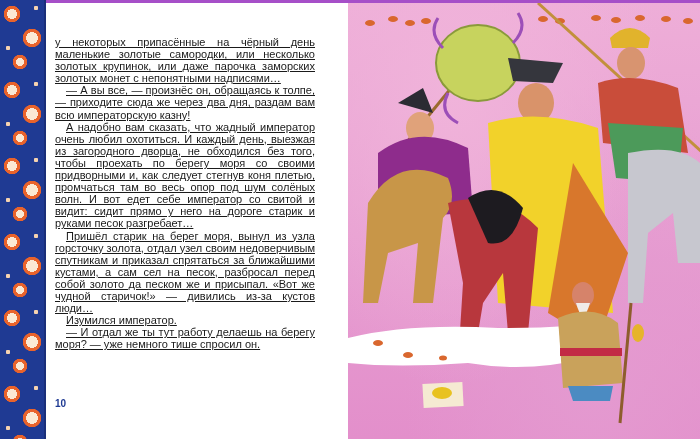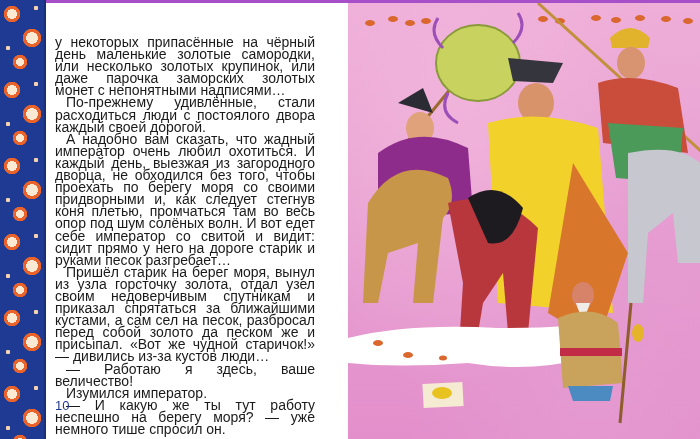--- a/index.html
+++ b/index.html
@@ -20,27 +20,27 @@
       radial-gradient(circle at 8px 48px, #f6d3b0 0 2px, transparent 2.5px),
       radial-gradient(circle at 36px 8px, #f6d3b0 0 2px, transparent 2.5px);
     background-size: 44px 76px;
   }
   .border-edge { position: absolute; left: 44px; top: 0; width: 2px; height: 439px; background: #1a2f7a; }
 
   
   .text-page { position: absolute; left: 46px; top: 3px; width: 302px; height: 436px; background: #fff; }
   .text-col {
     position: absolute; left: 9px; top: 33px; width: 260px;
-    font-size: 14px; line-height: 12.1px; color: #1a1a1a; text-align: justify;
+    font-size: 11px; line-height: 12.1px; color: #1a1a1a; text-align: justify; text-decoration: underline;
   }
   .text-col p { margin: 0; text-indent: 11px; }
   .text-col p.first { text-indent: 0; }
   .page-number {
     position: absolute; left: 9px; top: 395px;
-    font-size: 13px; font-weight: normal; color: #1f3a93;
+    font-size: 10px; font-weight: bold; color: #1f3a93;
   }
 
   
   .illustration {
     position: absolute; left: 348px; top: 3px; width: 352px; height: 436px; overflow: hidden;
     background:
       radial-gradient(ellipse at 30% 20%, #f0b3da 0%, transparent 60%),
       radial-gradient(ellipse at 70% 85%, #e49ad0 0%, transparent 55%),
       linear-gradient(180deg, #eeaed8 0%, #e69bd0 60%, #e38fcb 100%);
   }
@@ -51,26 +51,25 @@
 
 <div class="spread">
   <div class="top-strip"></div>
 
   <div class="border-ornament"></div>
   <div class="border-edge"></div>
 
   <div class="text-page">
     <div class="text-col">
       <p class="first">у некоторых припасённые на чёрный день маленькие золотые самородки, или несколько золотых крупинок, или даже парочка заморских золотых монет с непонятными надписями…</p>
-      <p>По-прежнему удивлённые, стали расходиться люди с постоялого двора каждый своей дорогой.</p>
+      <p>— А вы все, — произнёс он, обращаясь к толпе, — приходите сюда же через два дня, раздам вам всю императорскую казну!</p>
       <p>А надобно вам сказать, что жадный император очень любил охотиться. И каждый день, выезжая из загородного дворца, не обходился без того, чтобы проехать по берегу моря со своими придворными и, как следует стегнув коня плетью, промчаться там во весь опор под шум солёных волн. И вот едет себе император со свитой и видит: сидит прямо у него на дороге старик и руками песок разгребает…</p>
       <p>Пришёл старик на берег моря, вынул из узла горсточку золота, отдал узел своим недоверчивым спутникам и приказал спрятаться за ближайшими кустами, а сам сел на песок, разбросал перед собой золото да песком же и присыпал. «Вот же чудной старичок!» — дивились из-за кустов люди…</p>
-      <p>— Работаю я здесь, ваше величество!</p>
       <p>Изумился император.</p>
-      <p>— И какую же ты тут работу неспешно на берегу моря? — уже немного тише спросил он.</p>
+      <p>— И отдал же ты тут работу делаешь на берегу моря? — уже немного тише спросил он.</p>
     </div>
     <div class="page-number">10</div>
   </div>
 
   <div class="illustration">
     <svg width="352" height="436" viewBox="0 0 352 436">
 
       <g fill="#d9672e">
         <ellipse cx="22" cy="20" rx="5" ry="3"></ellipse>
           <ellipse cx="45" cy="16" rx="5" ry="3"></ellipse>

